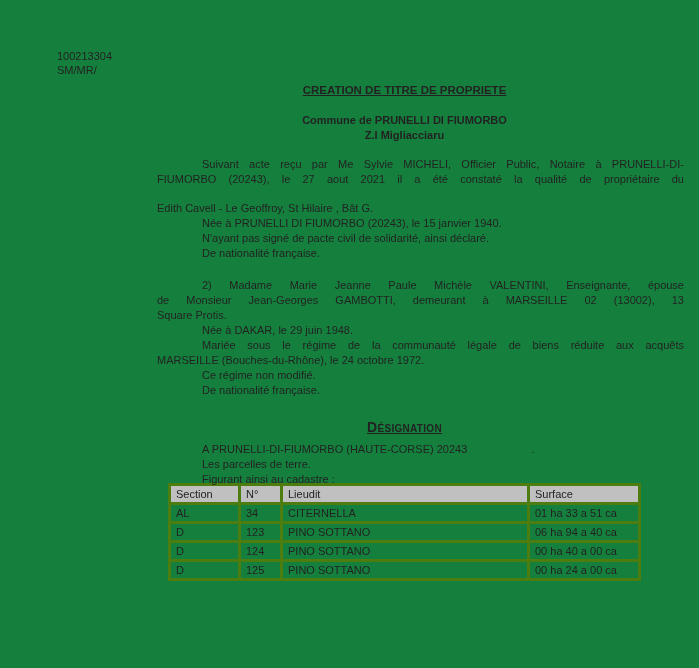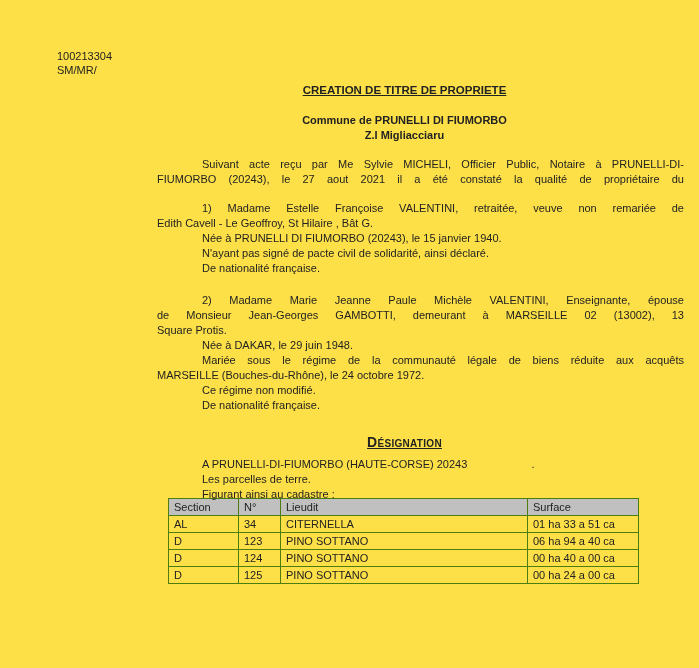--- a/index.html
+++ b/index.html
@@ -1,37 +1,37 @@
 <!DOCTYPE html>
 <html><head>
 <meta charset="utf-8">
 <style>
   html,body{margin:0;padding:0;background:#fff;}
-  .page{position:relative;width:699px;height:668px;background:#fde047;overflow:hidden;
+  .page{position:relative;width:699px;height:668px;background:#15803d;overflow:hidden;
         font-family:"Liberation Sans",sans-serif;color:#222;font-size:11px;}
   .ref{position:absolute;left:57px;top:49px;line-height:14px;}
   .content{position:absolute;left:157px;top:83px;width:527px;}
   .ln{line-height:15px;height:15px;overflow:hidden;}
   .fill{text-align:justify;text-align-last:justify;word-spacing:-1px;}
   .ind{text-indent:45px;}
   .center{text-align:center;padding-right:32px;}
   .b{font-weight:bold;}
   .title{font-size:11.5px;}
   .title span{text-decoration:underline;}
   .office{margin-top:15px;}
   .intro{margin-top:14px;}
   .p1{margin-top:14px;}
   .p2{margin-top:17px;}
   .heading-wrap{margin-top:22px;}
   .heading{font-weight:bold;font-variant:small-caps;font-size:14px;
            text-decoration:underline;letter-spacing:0.3px;}
   .desig{margin-top:7px;}
   .pre{white-space:pre;}
   table.cadastre{border-collapse:collapse;table-layout:fixed;width:470px;margin:-4px 0 0 11px;}
-  .cadastre th,.cadastre td{border:1px solid #4d7c0f;font-weight:normal;text-align:left;
+  .cadastre th,.cadastre td{border:3px solid #4d7c0f;font-weight:normal;text-align:left;
            padding:1px 0 1px 5px;height:14px;line-height:13px;font-size:11px;overflow:hidden;}
   .cadastre th{background:#c0c0c0;}
 </style>
 </head>
 <body>
 
 <div class="page">
 
   <div class="ref">
     <div>100213304</div>
@@ -48,21 +48,20 @@
       <div class="ln center b">Commune de PRUNELLI DI FIUMORBO</div>
       <div class="ln center b">Z.I Migliacciaru</div>
     </div>
 
     <div class="intro">
       <div class="ln fill ind">Suivant acte reçu par Me Sylvie MICHELI, Officier Public, Notaire à PRUNELLI-DI-</div>
       <div class="ln fill">FIUMORBO (20243), le 27 aout 2021 il a été constaté la qualité de propriétaire du</div>
     </div>
 
     <div class="p1">
-      <div class="ln fill ind">1) Madame Estelle Françoise VALENTINI, retraitée, veuve non remariée de</div>
       <div class="ln">Edith Cavell - Le Geoffroy, St Hilaire , Bât G.</div>
       <div class="ln ind">Née à PRUNELLI DI FIUMORBO (20243), le 15 janvier 1940.</div>
       <div class="ln ind">N'ayant pas signé de pacte civil de solidarité, ainsi déclaré.</div>
       <div class="ln ind">De nationalité française.</div>
     </div>
 
     <div class="p2">
       <div class="ln fill ind">2) Madame Marie Jeanne Paule Michèle VALENTINI,  Enseignante, épouse</div>
       <div class="ln fill">de Monsieur Jean-Georges GAMBOTTI, demeurant à MARSEILLE 02 (13002), 13</div>
       <div class="ln">Square Protis.</div>

